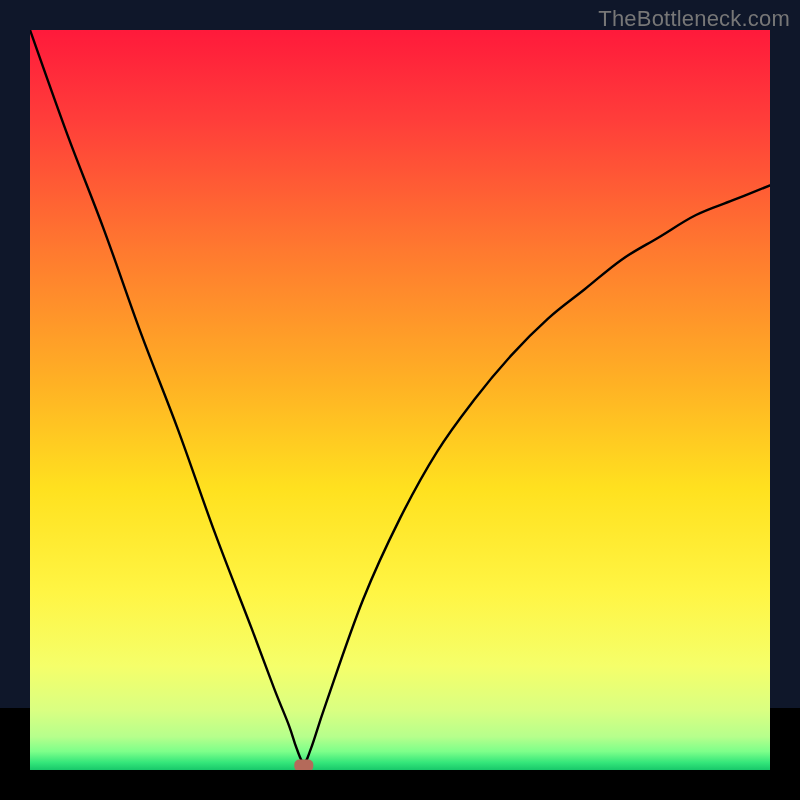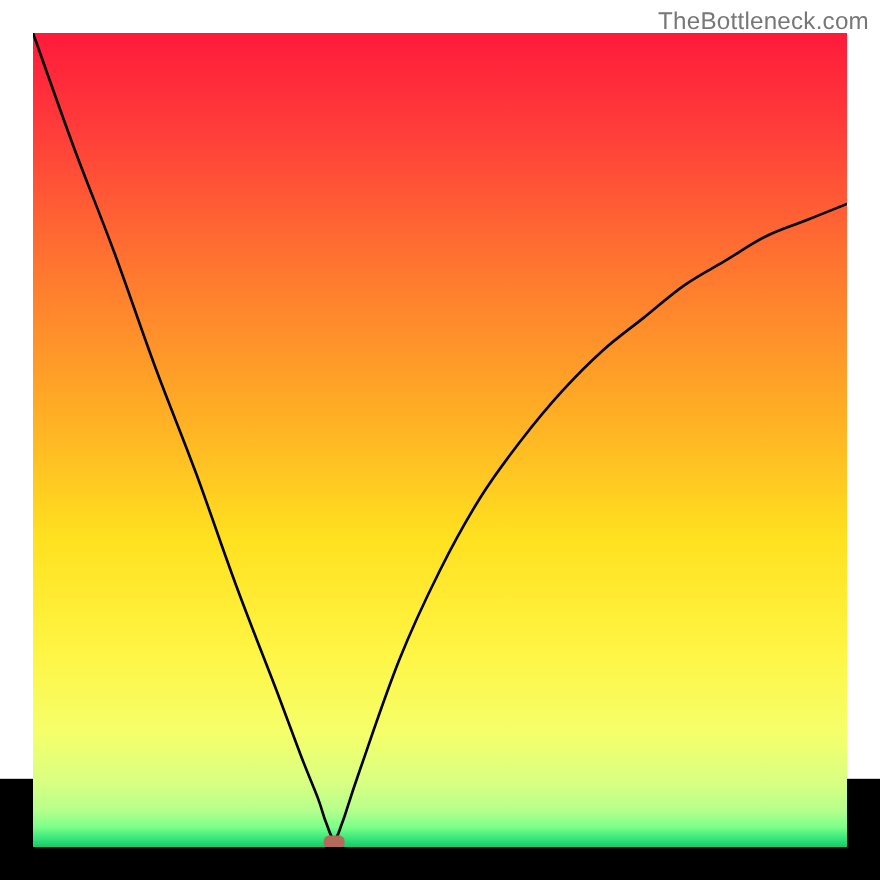--- a/index.html
+++ b/index.html
@@ -8,21 +8,21 @@
     width: 800px;
     height: 800px;
     background: #000;
     overflow: hidden;
     font-family: Arial, Helvetica, sans-serif;
   }
   .frame {
     position: absolute;
     left: 0; top: 0;
     width: 800px; height: 708px;
-    background: #ffffff;
+    background: #0f172a;
   }
   .plot {
     position: absolute;
     left: 30px;
     top: 30px;
     width: 740px;
     height: 740px;
   }
   .watermark {
     position: absolute;

